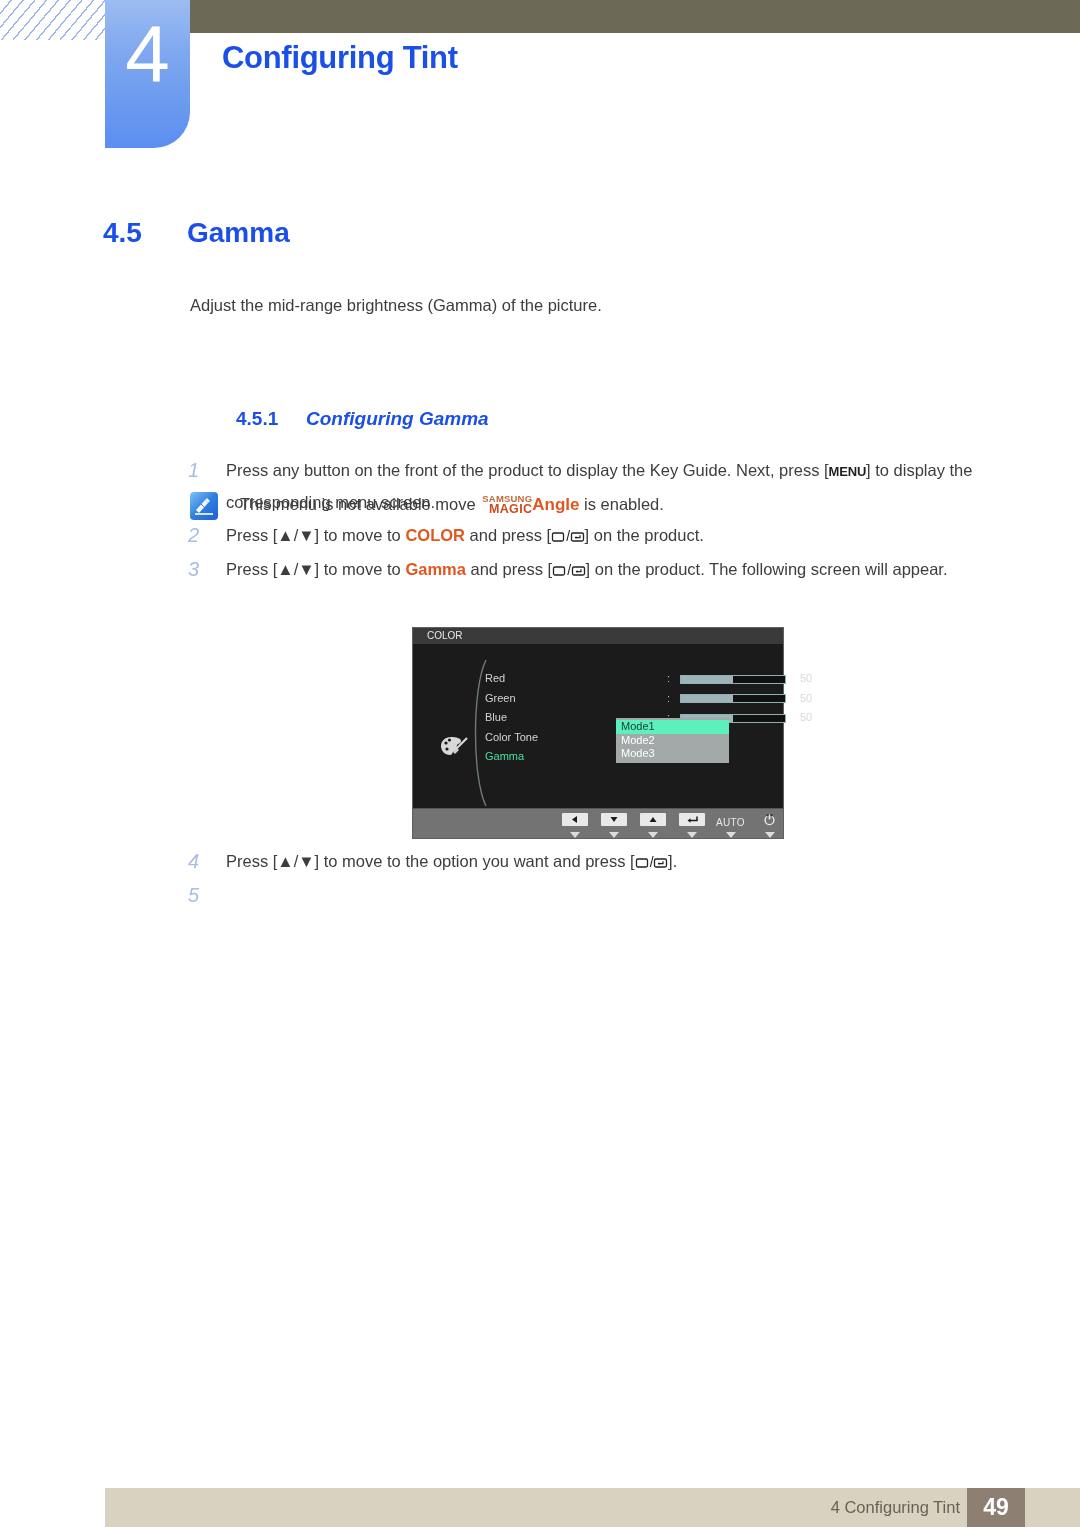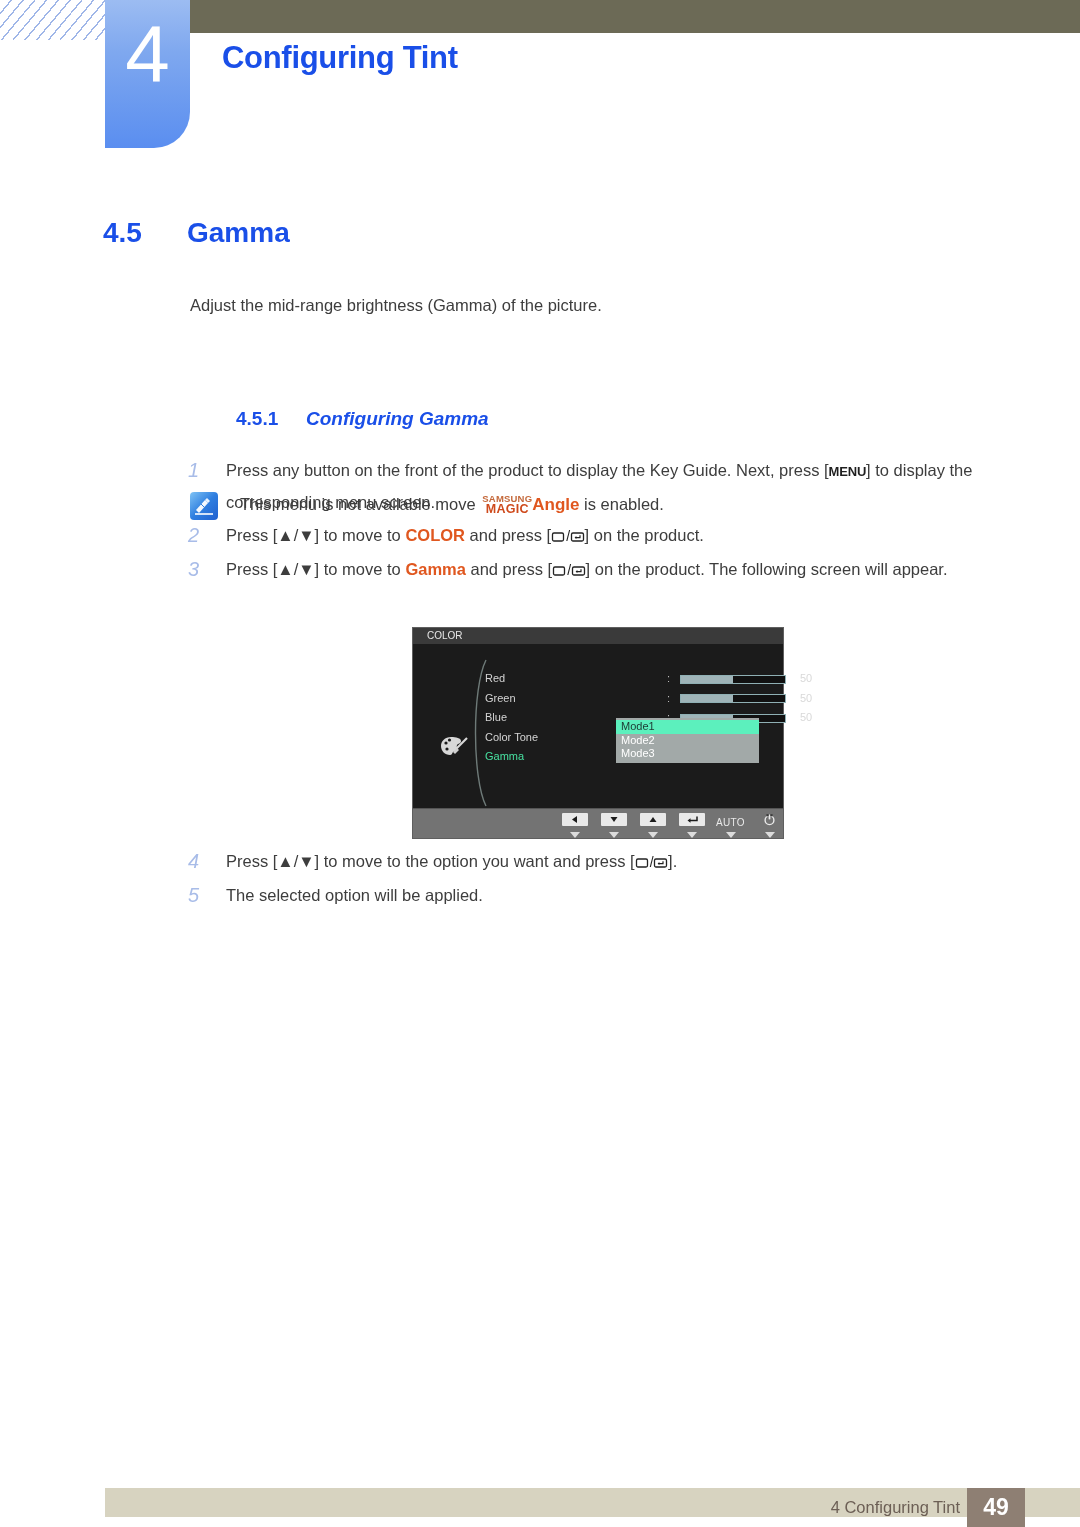--- a/index.html
+++ b/index.html
@@ -121,21 +121,21 @@
     margin-left: 22px;
     font-size: 16.5px;
     color: #3d3d3d;
     white-space: nowrap;
     line-height: 28px;
   }
   .magic-logo {
     display: inline-block;
     vertical-align: -3px;
     line-height: 0.92;
-    text-align: center;
+    text-align: right;
     margin: 0 0px 0 2px;
   }
   .magic-logo .l1 {
     display: block;
     font-size: 9.5px;
     font-weight: bold;
     color: #c4683a;
     letter-spacing: 0.2px;
   }
   .magic-logo .l2 {
@@ -295,21 +295,21 @@
   .osd-normal {
     position: absolute;
     left: 205px; top: 0;
     font-size: 11px;
     color: #d4d4d4;
     line-height: 19.5px;
   }
   .osd-dropdown {
     position: absolute;
     left: 203px; top: 74px;
-    width: 143px;
+    width: 113px;
     background: #a2a9a8;
     padding: 2px 0 2px 0;
   }
   .osd-opt {
     font-size: 11px;
     color: #ffffff;
     line-height: 13.5px;
     padding-left: 5px;
   }
   .osd-opt.active {
@@ -361,21 +361,21 @@
     border-left: 5px solid transparent;
     border-right: 5px solid transparent;
     border-top: 6px solid #dcdcdc;
   }
 
   
   .page-footer {
     position: absolute;
     left: 105px; top: 1488px;
     width: 975px;
-    height: 29px;
+    height: 39px;
     background: #d7d3c0;
   }
   .footer-text {
     position: absolute;
     right: 120px; top: 0;
     height: 39px;
     line-height: 39px;
     font-size: 16.5px;
     color: #6c5f55;
   }
@@ -604,21 +604,20 @@
               <rect x="1.5" y="2" width="11" height="8" rx="1.5" fill="none" stroke="#222" stroke-width="1.3"></rect>
             </svg></span><span class="glyph">/</span><span class="key-ico"><svg width="15" height="12" viewBox="0 0 15 12">
               <rect x="1.5" y="2" width="12" height="8" rx="1.5" fill="none" stroke="#222" stroke-width="1.3"></rect>
               <path d="M10 4.3 L10 6.6 L5.2 6.6" stroke="#222" stroke-width="1.2" fill="none"></path>
               <path d="M6.4 5.1 L4.6 6.6 L6.4 8.1 Z" fill="#222"></path>
             </svg></span><span>].</span></span>
     </div>
 
     <div class="step">
       <span class="step-num">5</span>
-      <span class="step-body">The selected option will be applied.</span>
     </div>
 
   </div>
 
 </div>
 
 <div class="page-footer">
   <div class="footer-text">4 Configuring Tint</div>
   <div class="footer-page">49</div>
 </div>

